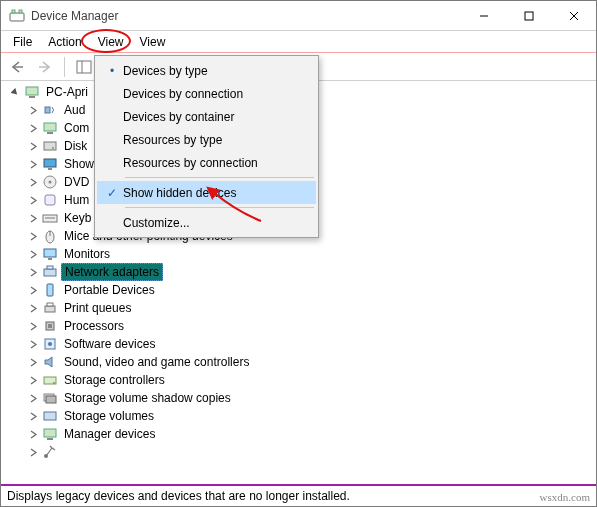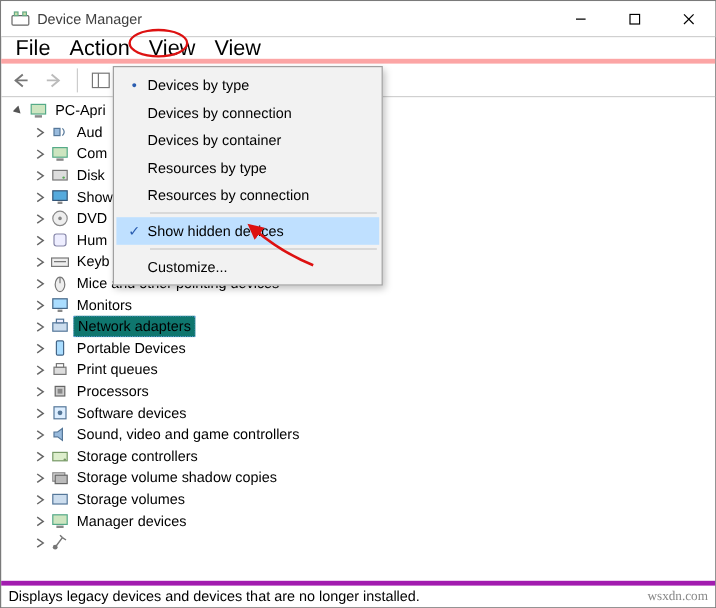--- a/index.html
+++ b/index.html
@@ -39,22 +39,22 @@
   .winbtn {
     width: 45px; height: 29px;
     display: flex; align-items: center; justify-content: center;
     color: #000;
   }
   .menubar {
     height: 22px;
     display: flex;
     align-items: center;
     padding: 0 4px;
-    border-bottom: 4px solid #fca5a5;
-    font-size: 18px;
+    border-bottom: 1px solid #fca5a5;
+    font-size: 12px;
     gap: 0;
   }
   .menuitem {
     padding: 2px 8px;
     position: relative;
   }
   .menuitem.highlight {
     
   }
   .red-ellipse {
@@ -135,21 +135,21 @@
   
   .red-arrow {
     position: absolute;
     left: 200px; top: 185px;
     width: 70px; height: 40px;
     pointer-events: none;
     z-index: 11;
   }
   .statusbar {
     height: 22px;
-    border-top: 4px solid #a21caf;
+    border-top: 2px solid #a21caf;
     display: flex; align-items: center;
     padding: 0 6px;
     font-size: 12px;
   }
   .watermark {
     position: absolute;
     right: 6px; bottom: 3px;
     color: #888;
     font-size: 11px;
     pointer-events: none;

